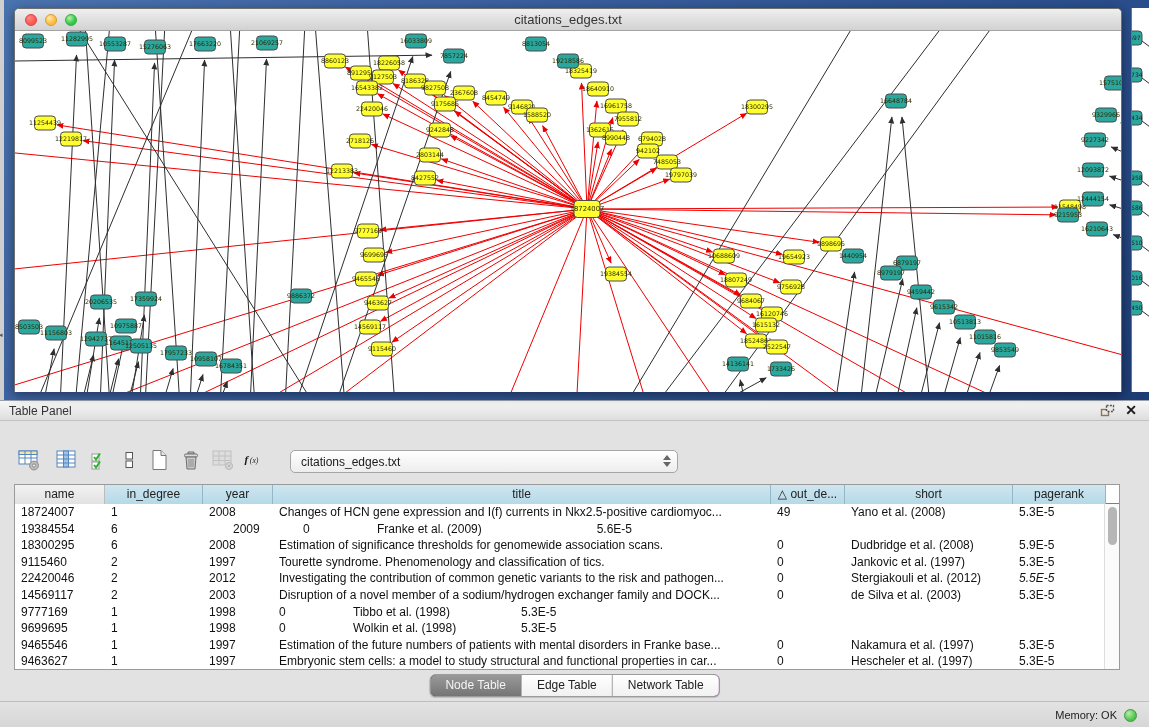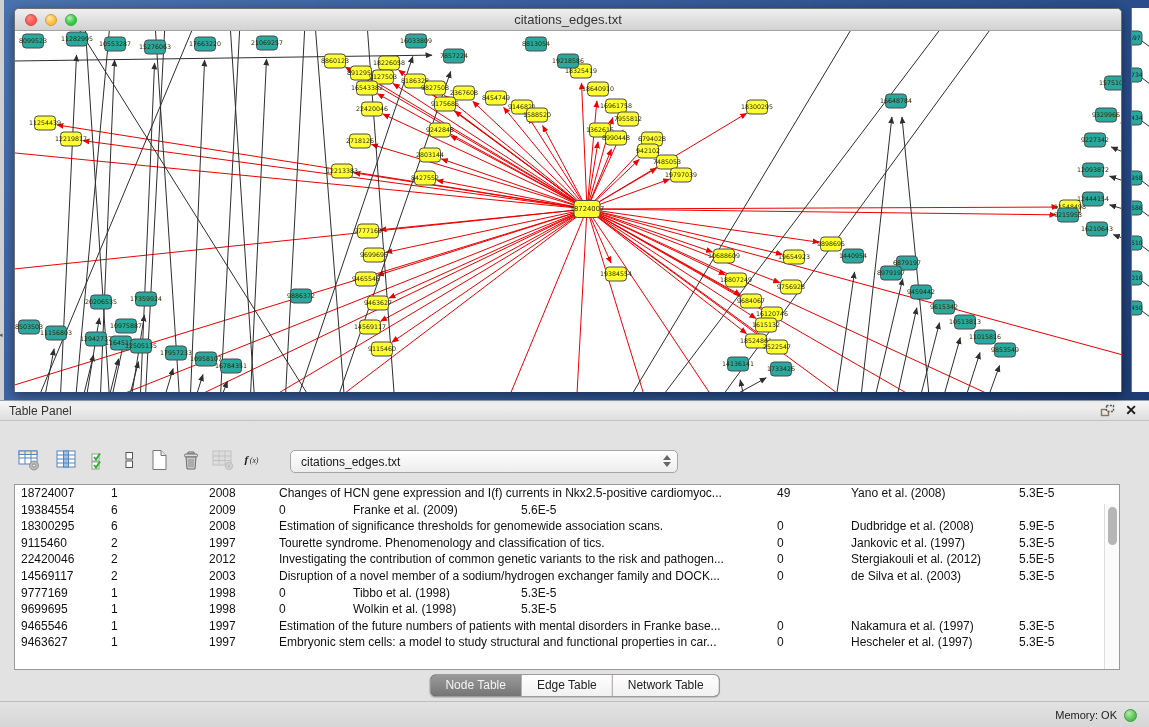--- a/index.html
+++ b/index.html
@@ -720,37 +720,46 @@
 
     <div class="select-box">
       <span class="val">citations_edges.txt</span>
       <span class="stepper">
         <span class="tri-up"></span>
           <span class="tri-down"></span>
       </span>
     </div>
 
     <div class="table-wrap">
+      <div class="thead" id="thead">
+          <div class="th first" style="width: 90px;">name</div>
+          <div class="th" style="width: 98px;">in_degree</div>
+          <div class="th" style="width: 70px;">year</div>
+          <div class="th" style="width: 498px;">title</div>
+          <div class="th" style="width: 74px;">△ out_de...</div>
+          <div class="th" style="width: 168px;">short</div>
+          <div class="th" style="width: 93px;">pagerank</div>
+        </div>
       <div id="tbody">
           <div class="tr">
             <div class="td" style="width: 90px;">18724007</div>
             <div class="td" style="width: 98px;">1</div>
             <div class="td" style="width: 70px;">2008</div>
             <div class="td" style="width: 498px;">Changes of HCN gene expression and I(f) currents in Nkx2.5-positive cardiomyoc...</div>
             <div class="td" style="width: 74px;">49</div>
             <div class="td" style="width: 168px;">Yano et al. (2008)</div>
             <div class="td" style="width: 93px;">5.3E-5</div>
           </div>
           <div class="tr">
             <div class="td" style="width: 90px;">19384554</div>
             <div class="td" style="width: 98px;">6</div>
-            <div class="td" style="width: 70px;">2009</div>
+            <div class="td" style="width: 70px; margin-left: 24px;">2009</div>
             <div class="td" style="width: 74px;">0</div>
             <div class="td" style="width: 168px;">Franke et al. (2009)</div>
-            <div class="td" style="width: 93px;">5.6E-5</div>
+            <div class="td" style="width: 93px; text-align: right;">5.6E-5</div>
           </div>
           <div class="tr">
             <div class="td" style="width: 90px;">18300295</div>
             <div class="td" style="width: 98px;">6</div>
             <div class="td" style="width: 70px;">2008</div>
             <div class="td" style="width: 498px;">Estimation of significance thresholds for genomewide association scans.</div>
             <div class="td" style="width: 74px;">0</div>
             <div class="td" style="width: 168px;">Dudbridge et al. (2008)</div>
             <div class="td" style="width: 93px;">5.9E-5</div>
           </div>
@@ -763,21 +772,21 @@
             <div class="td" style="width: 168px;">Jankovic et al. (1997)</div>
             <div class="td" style="width: 93px;">5.3E-5</div>
           </div>
           <div class="tr">
             <div class="td" style="width: 90px;">22420046</div>
             <div class="td" style="width: 98px;">2</div>
             <div class="td" style="width: 70px;">2012</div>
             <div class="td" style="width: 498px;">Investigating the contribution of common genetic variants to the risk and pathogen...</div>
             <div class="td" style="width: 74px;">0</div>
             <div class="td" style="width: 168px;">Stergiakouli et al. (2012)</div>
-            <div class="td" style="width: 93px;">5.5E-5</div>
+            <div class="td" style="width: 93px; font-style: italic;">5.5E-5</div>
           </div>
           <div class="tr">
             <div class="td" style="width: 90px;">14569117</div>
             <div class="td" style="width: 98px;">2</div>
             <div class="td" style="width: 70px;">2003</div>
             <div class="td" style="width: 498px;">Disruption of a novel member of a sodium/hydrogen exchanger family and DOCK...</div>
             <div class="td" style="width: 74px;">0</div>
             <div class="td" style="width: 168px;">de Silva et al. (2003)</div>
             <div class="td" style="width: 93px;">5.3E-5</div>
           </div>

